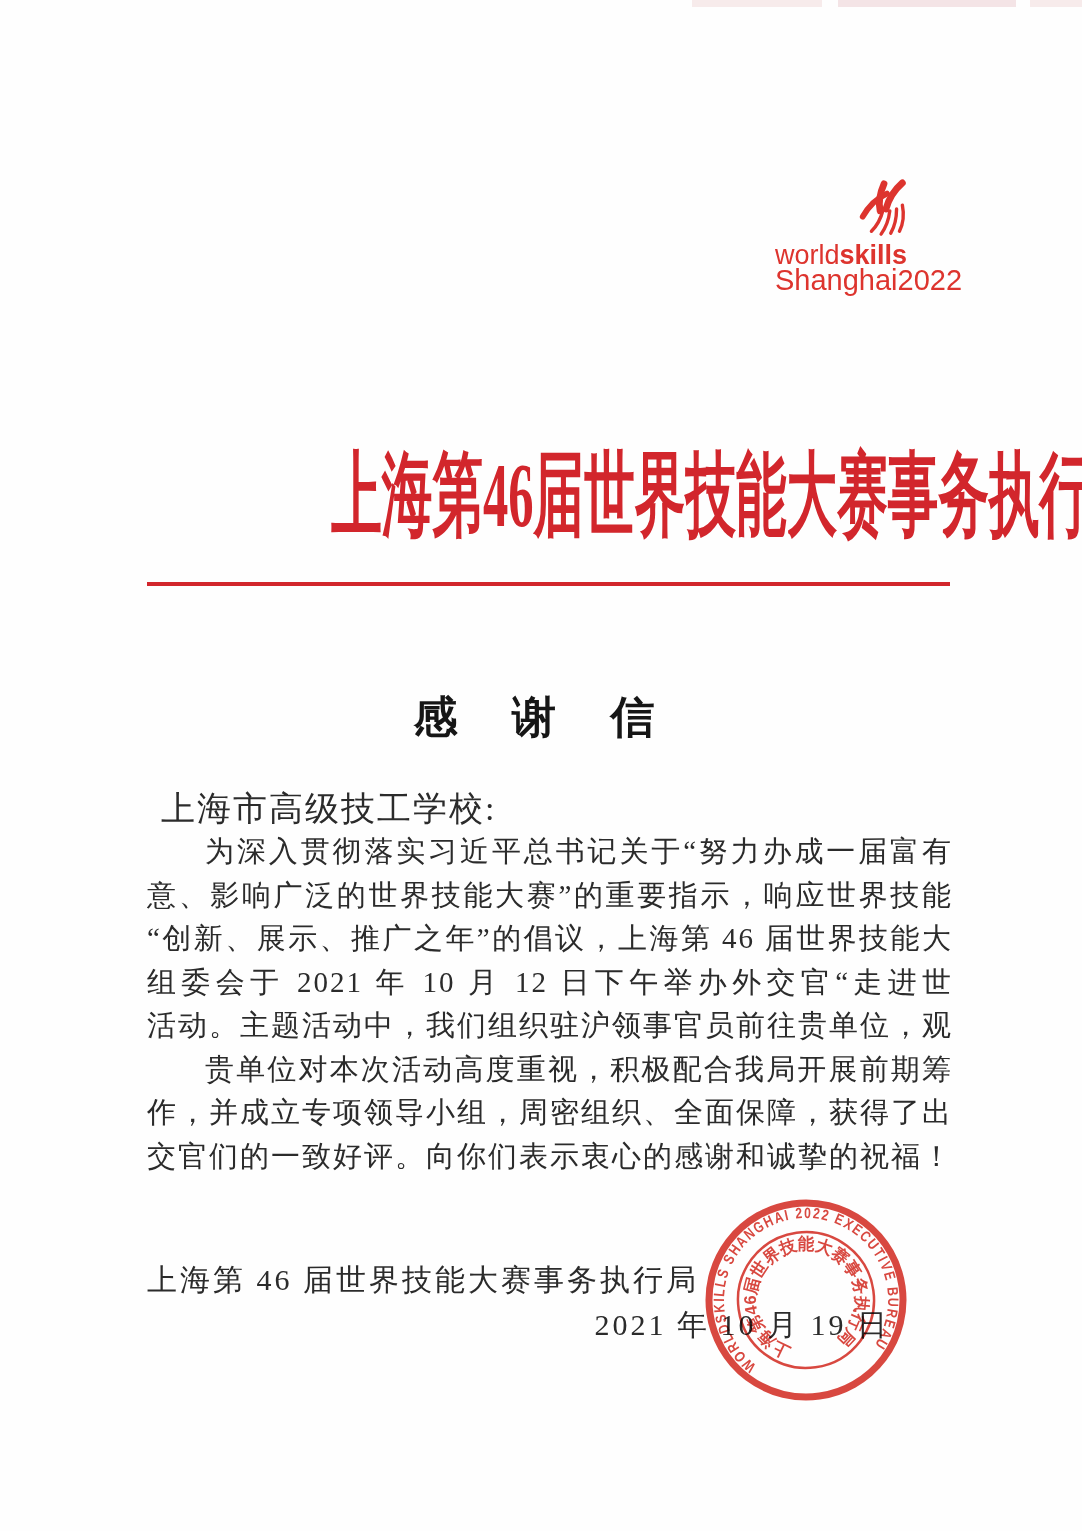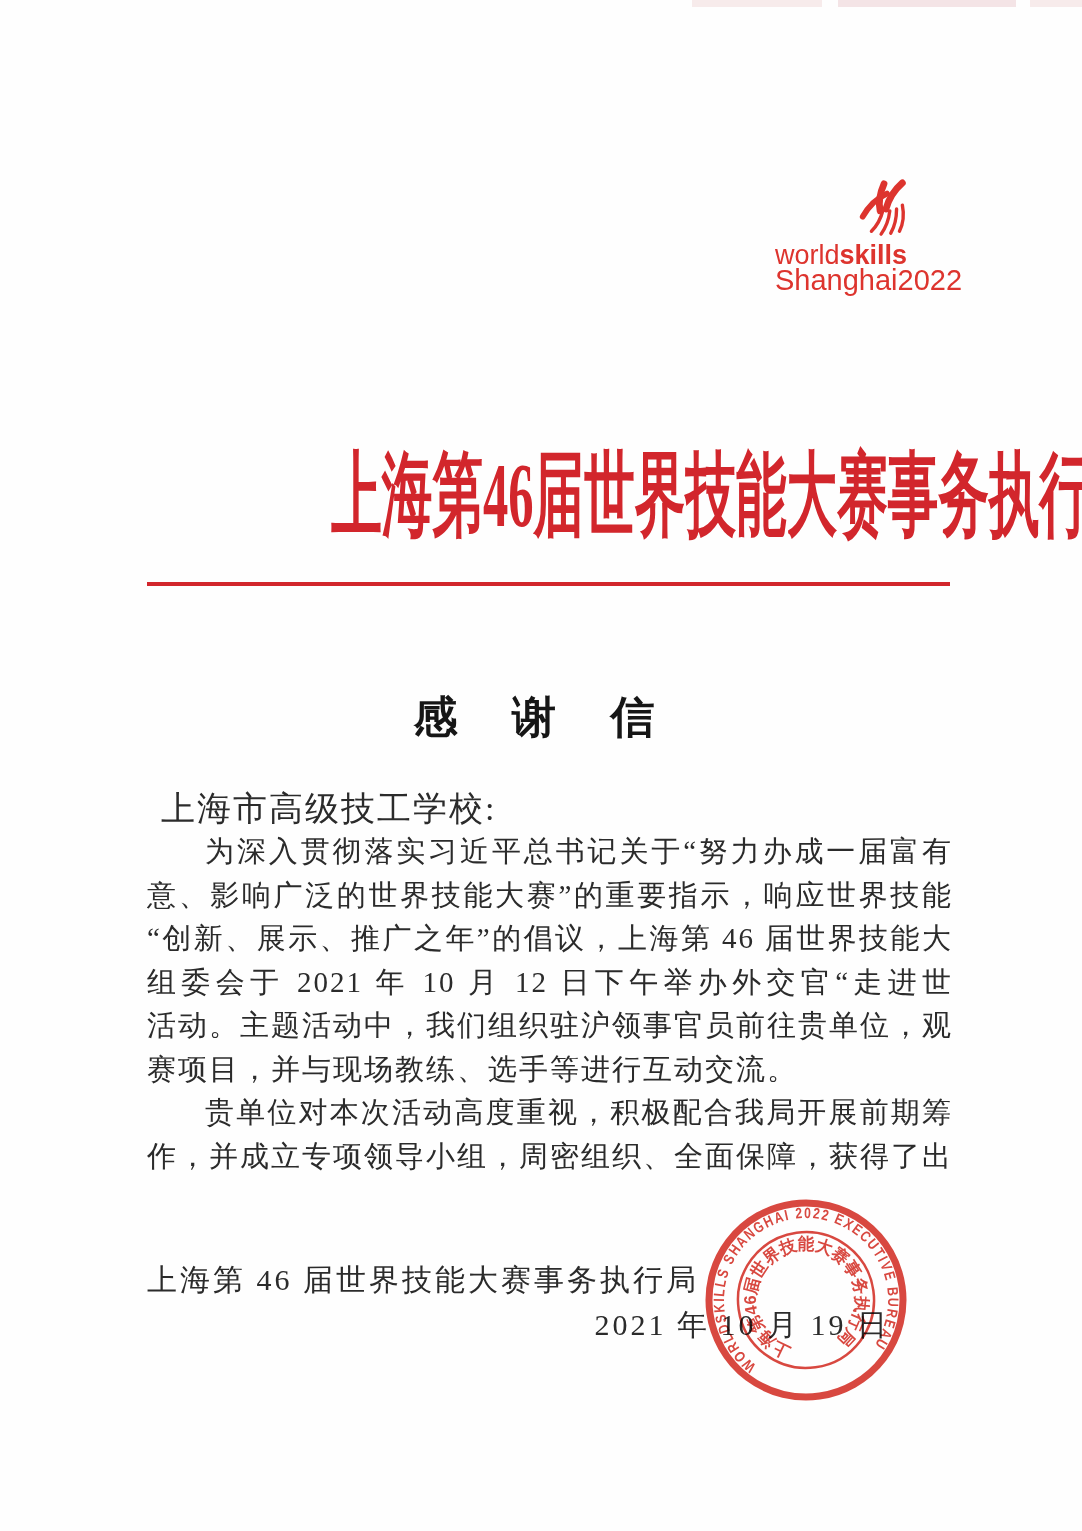--- a/index.html
+++ b/index.html
@@ -94,23 +94,23 @@
   <div class="heading">感 谢 信</div>
 
   <div class="salutation">上海市高级技工学校:</div>
 
   <div class="body-block">
     <div class="line fill indent">为深入贯彻落实习近平总书记关于“努力办成一届富有新</div>
     <div class="line fill">意、影响广泛的世界技能大赛”的重要指示，响应世界技能组织</div>
     <div class="line fill">“创新、展示、推广之年”的倡议，上海第 46 届世界技能大赛</div>
     <div class="line fill">组委会于 2021 年 10 月 12 日下午举办外交官“走进世赛”主题</div>
     <div class="line fill">活动。主题活动中，我们组织驻沪领事官员前往贵单位，观摩世</div>
-    <div class="line">赛项目，并与现场教练、选手等进行互动交流。</div>
     <div class="line fill indent">贵单位对本次活动高度重视，积极配合我局开展前期筹备工</div>
     <div class="line fill">作，并成立专项领导小组，周密组织、全面保障，获得了出席外</div>
+    <div class="line">交官们的一致好评。向你们表示衷心的感谢和诚挚的祝福！</div>
   </div>
 
   <div class="signature">上海第 46 届世界技能大赛事务执行局</div>
   <div class="dateline">2021 年 10 月 19 日</div>
 
   <svg class="stamp" viewBox="0 0 224 224">
     <g transform="rotate(-8 112 112)">
       <circle cx="112" cy="112" r="97" fill="none" stroke="#d6382f" stroke-width="7"></circle>
       <circle cx="112" cy="112" r="68" fill="none" stroke="#d6382f" stroke-width="2.5"></circle>
       <defs>

